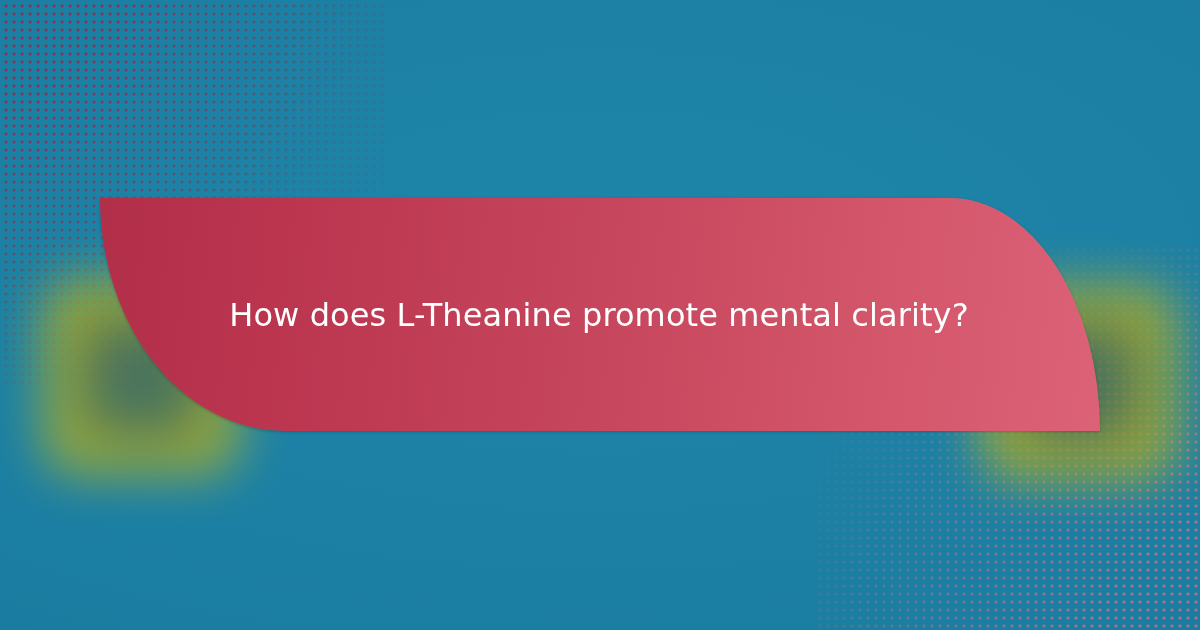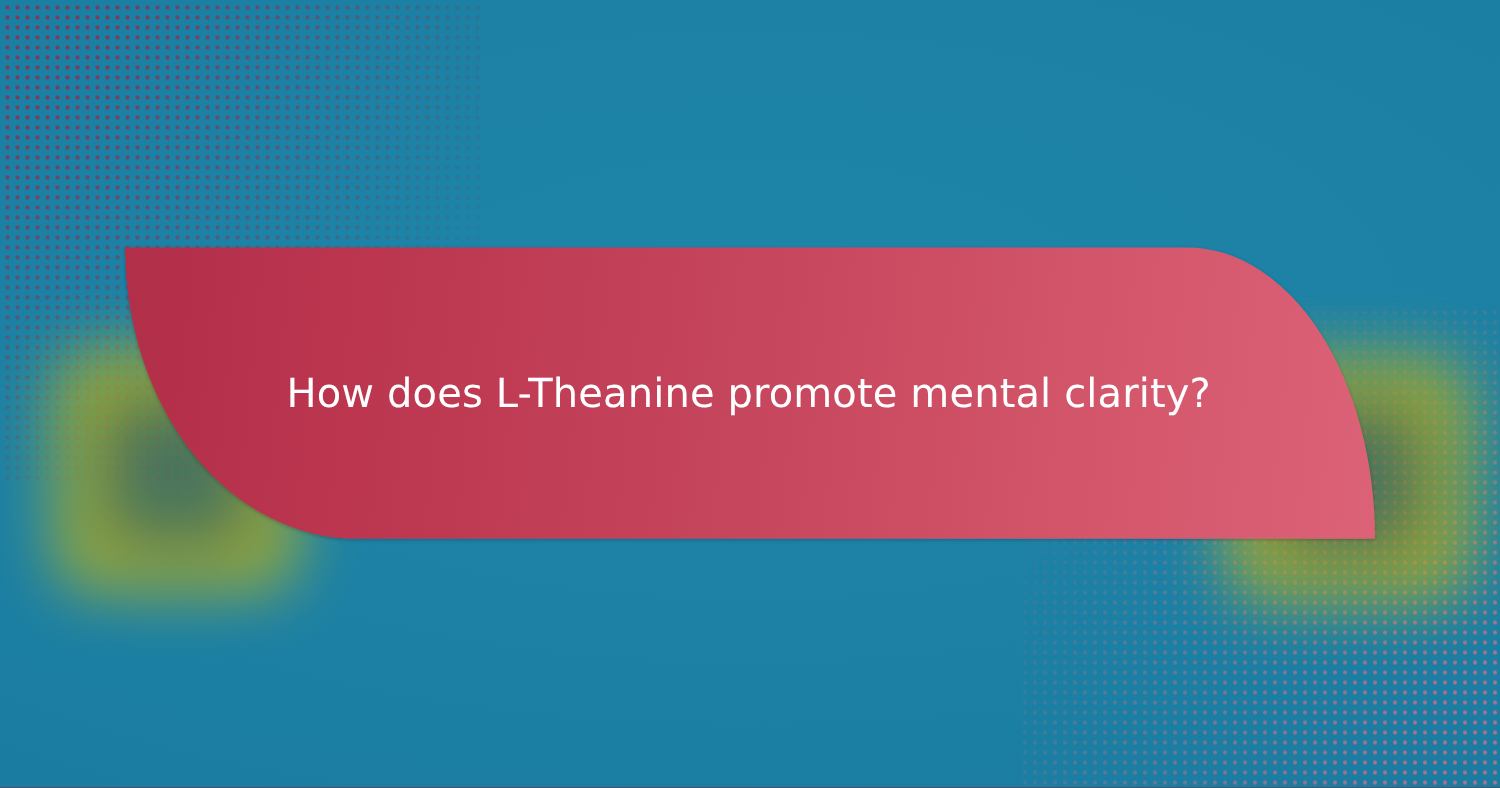--- a/index.html
+++ b/index.html
@@ -6,21 +6,21 @@
     margin: 0;
     padding: 0;
     background: #0f6c8c;
   }
 
   #card {
     position: relative;
     width: 1200px;
     height: 630px;
     overflow: hidden;
-    background: #b91c1c;
+    background: #6d28d9;
     font-family: "DejaVu Sans", sans-serif;
   }
 
   
   .bg-base {
     position: absolute;
     inset: 0;
     background:
       radial-gradient(120% 100% at 50% 40%, #1e85a9 0%, #1b7fa3 55%, #19789b 100%);
   }

